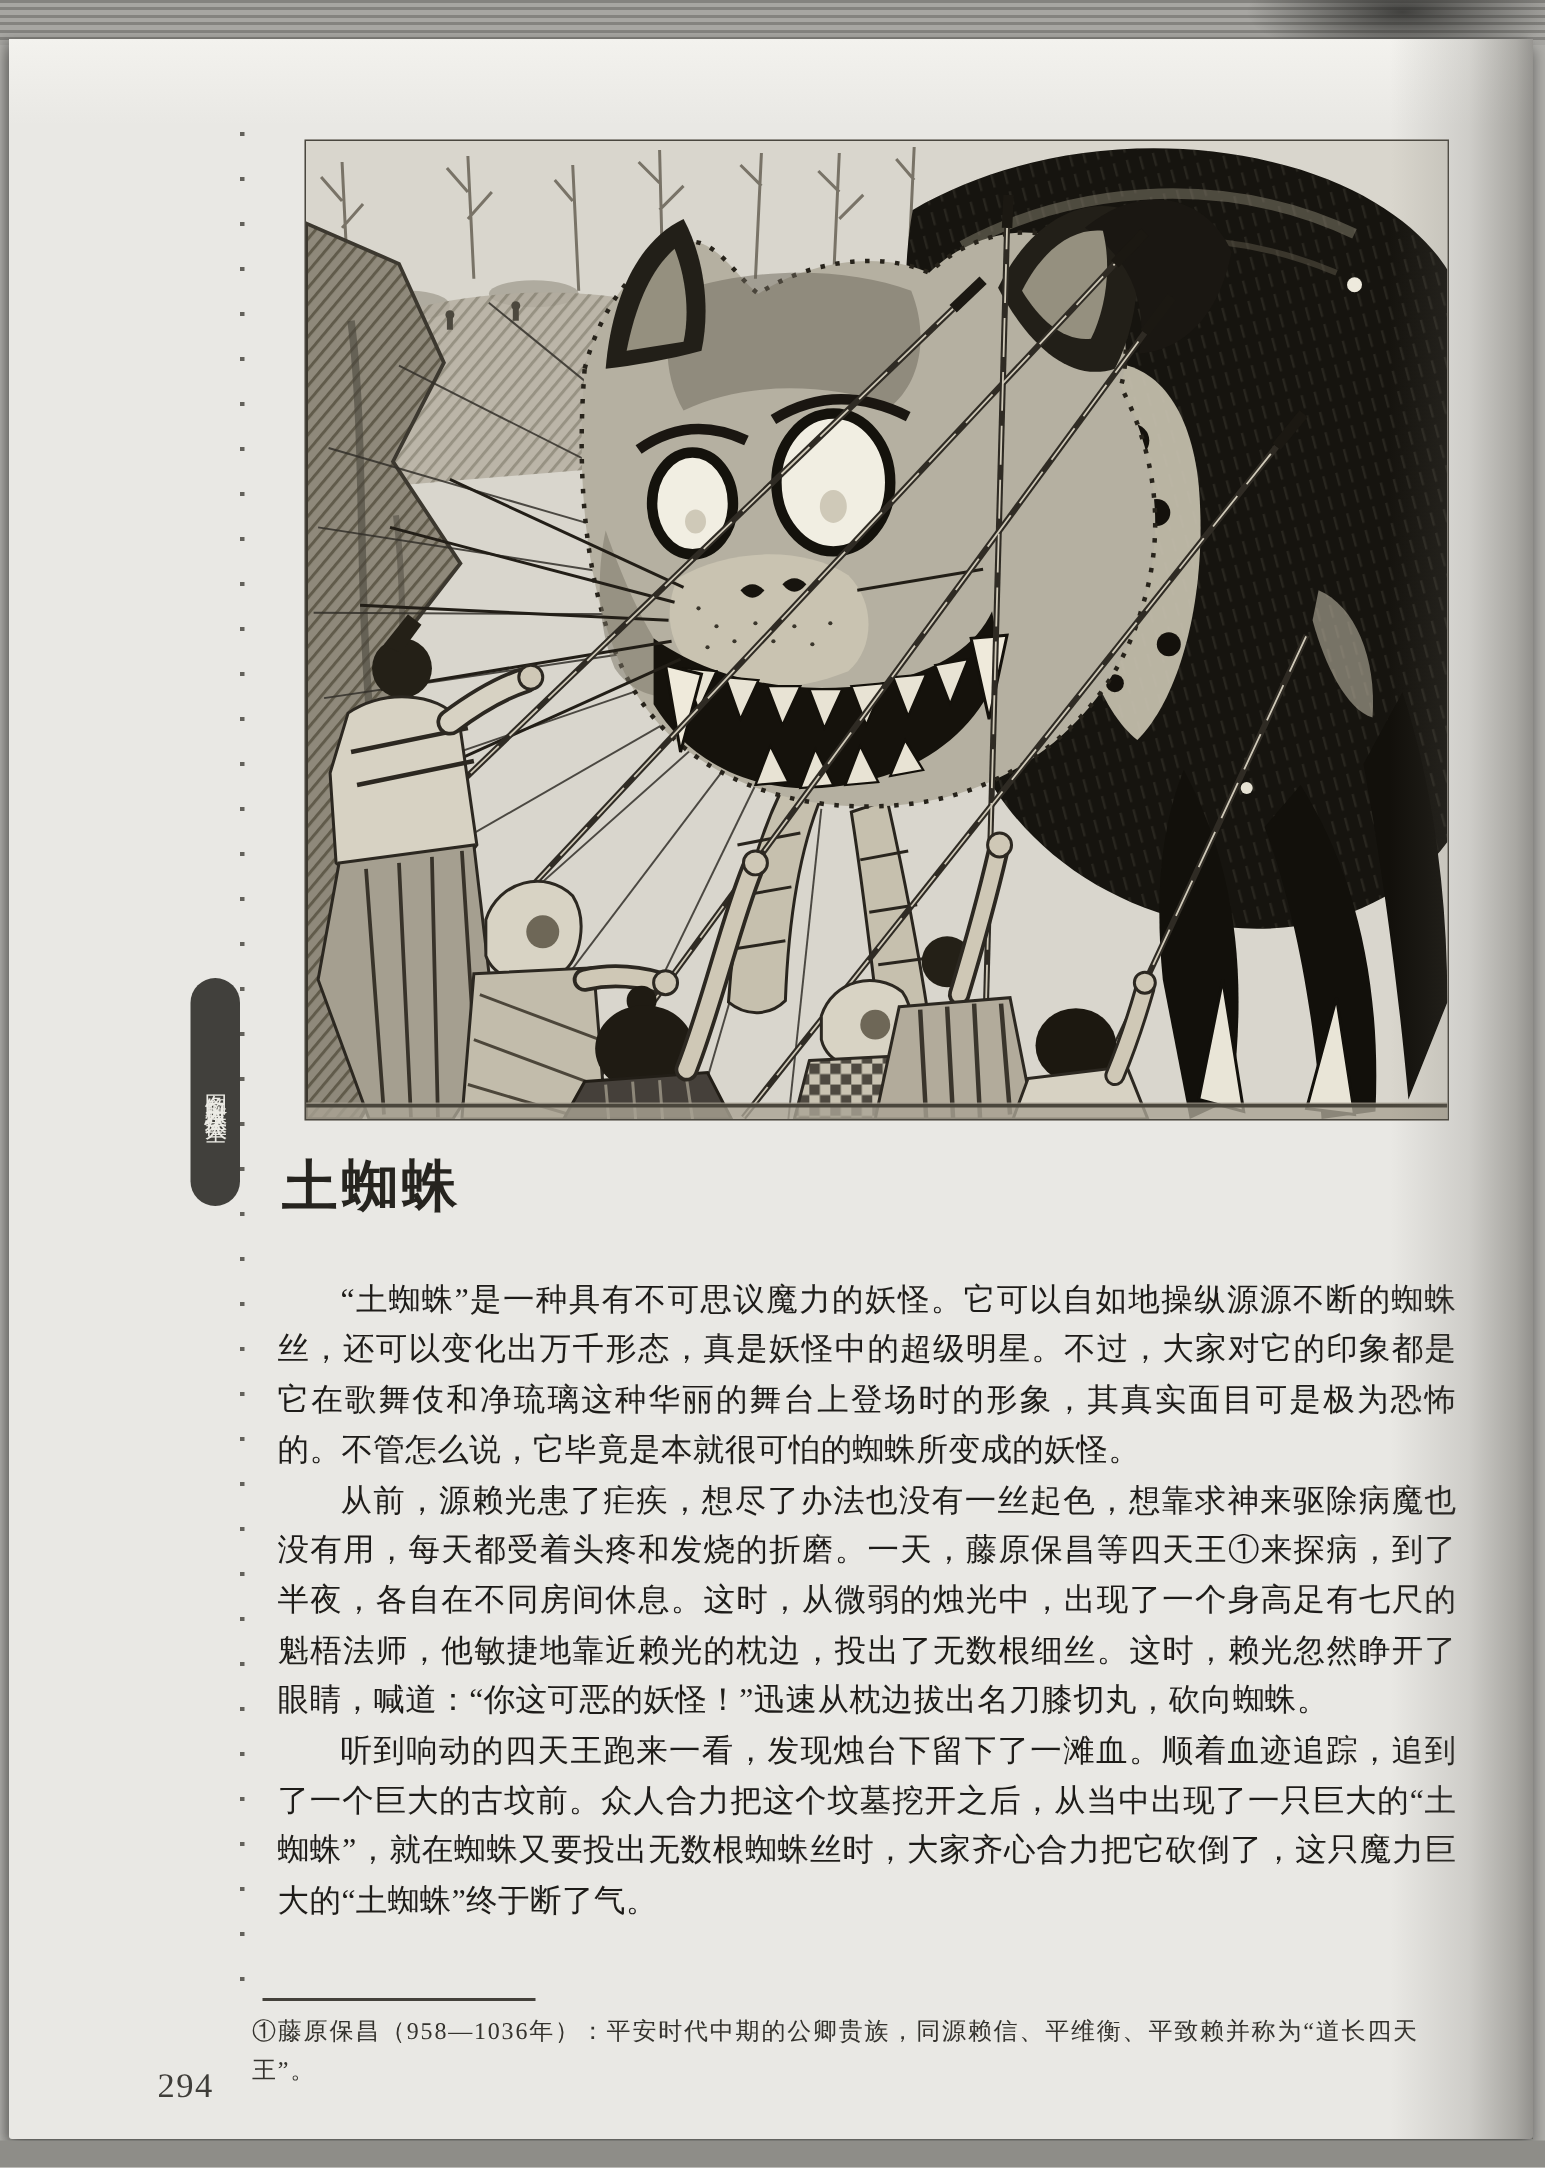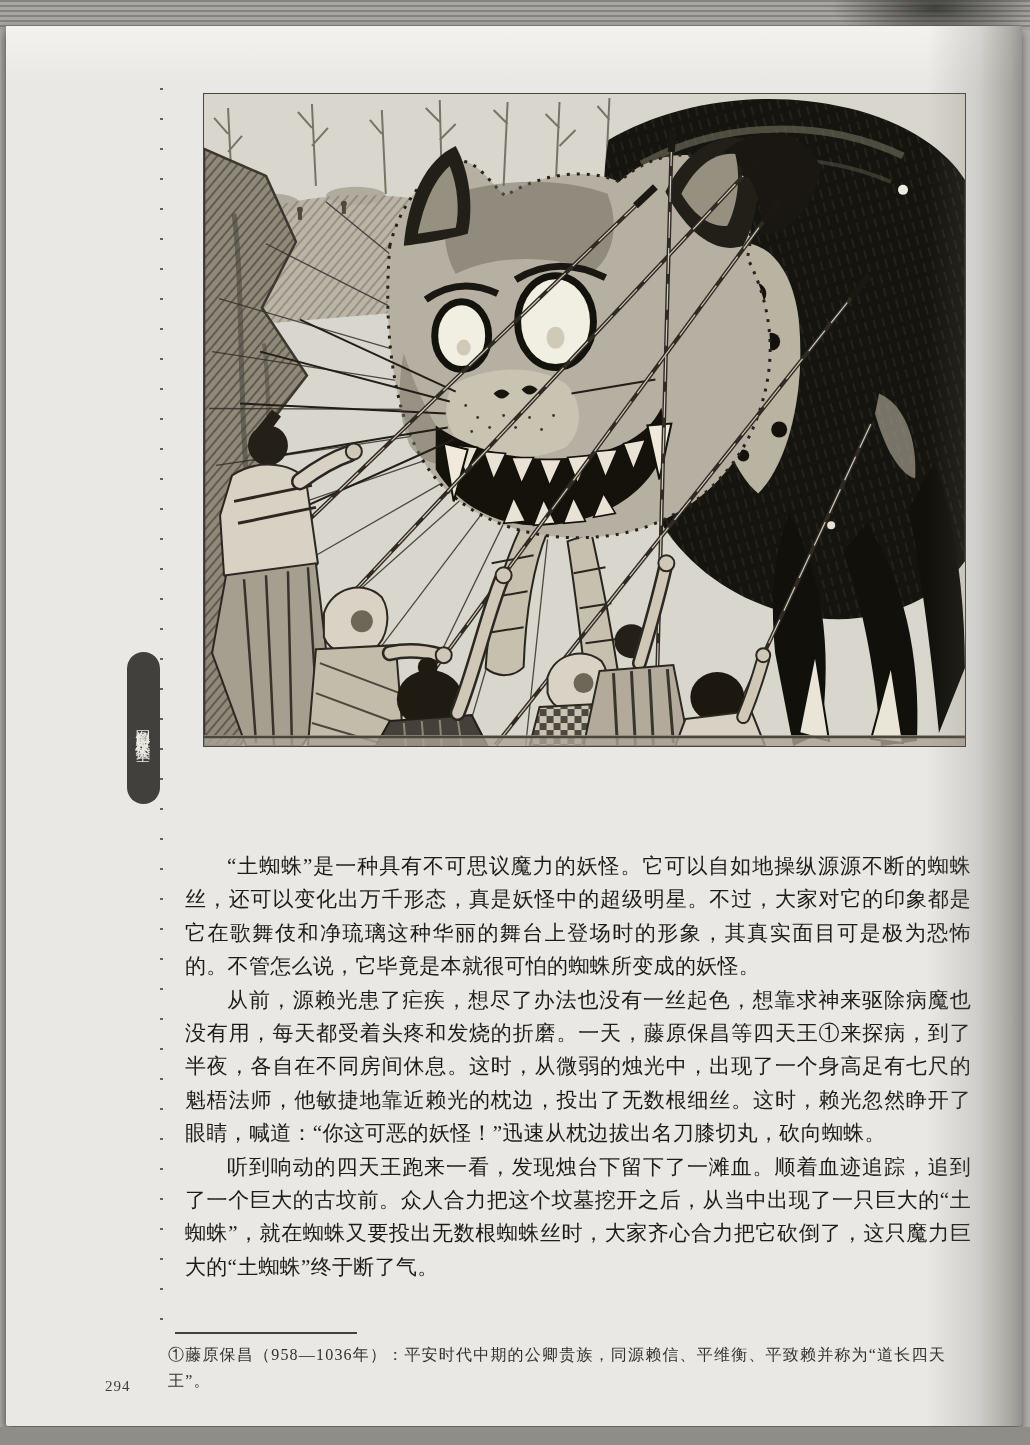--- a/index.html
+++ b/index.html
@@ -63,21 +63,21 @@
   .article-body p{margin:0;text-indent:2em;}
   .footnote-divider{
     position:absolute;left:169px;top:1306px;width:182px;height:2px;background:#44413b;
   }
   .footnote{
     position:absolute;left:162px;top:1316px;width:796px;
     font-size:16px;line-height:26px;color:#34322d;letter-spacing:1.2px;
   }
   .page-number{
     position:absolute;left:99px;top:1352px;
-    font-size:15px;color:#3f3d39;letter-spacing:1px;
+    font-size:23px;color:#3f3d39;letter-spacing:1px;
   }
 </style>
 </head>
 <body>
 
 <div class="top-stripes"></div>
 <div class="top-dark-blob"></div>
 
 <div class="page">
   <div class="page-top-highlight"></div>
@@ -323,20 +323,21 @@
         </g>
       </g>
 
       <g>
         <rect x="0" y="642" width="762" height="11" fill="#aaa495" opacity=".8"></rect>
         <line x1="0" y1="644" x2="762" y2="644" stroke="#4a463c" stroke-width="2.5"></line>
       </g>
     </svg>
   </div>
 
+  <div class="article-title">土蜘蛛</div>
 
   <div class="article-body">
     <p>“土蜘蛛”是一种具有不可思议魔力的妖怪。它可以自如地操纵源源不断的蜘蛛丝，还可以变化出万千形态，真是妖怪中的超级明星。不过，大家对它的印象都是它在歌舞伎和净琉璃这种华丽的舞台上登场时的形象，其真实面目可是极为恐怖的。不管怎么说，它毕竟是本就很可怕的蜘蛛所变成的妖怪。</p>
     <p>从前，源赖光患了疟疾，想尽了办法也没有一丝起色，想靠求神来驱除病魔也没有用，每天都受着头疼和发烧的折磨。一天，藤原保昌等四天王①来探病，到了半夜，各自在不同房间休息。这时，从微弱的烛光中，出现了一个身高足有七尺的魁梧法师，他敏捷地靠近赖光的枕边，投出了无数根细丝。这时，赖光忽然睁开了眼睛，喊道：“你这可恶的妖怪！”迅速从枕边拔出名刀膝切丸，砍向蜘蛛。</p>
     <p>听到响动的四天王跑来一看，发现烛台下留下了一滩血。顺着血迹追踪，追到了一个巨大的古坟前。众人合力把这个坟墓挖开之后，从当中出现了一只巨大的“土蜘蛛”，就在蜘蛛又要投出无数根蜘蛛丝时，大家齐心合力把它砍倒了，这只魔力巨大的“土蜘蛛”终于断了气。</p>
   </div>
 
   <div class="footnote-divider"></div>
   <div class="footnote">①藤原保昌（958—1036年）：平安时代中期的公卿贵族，同源赖信、平维衡、平致赖并称为“道长四天王”。</div>
 

